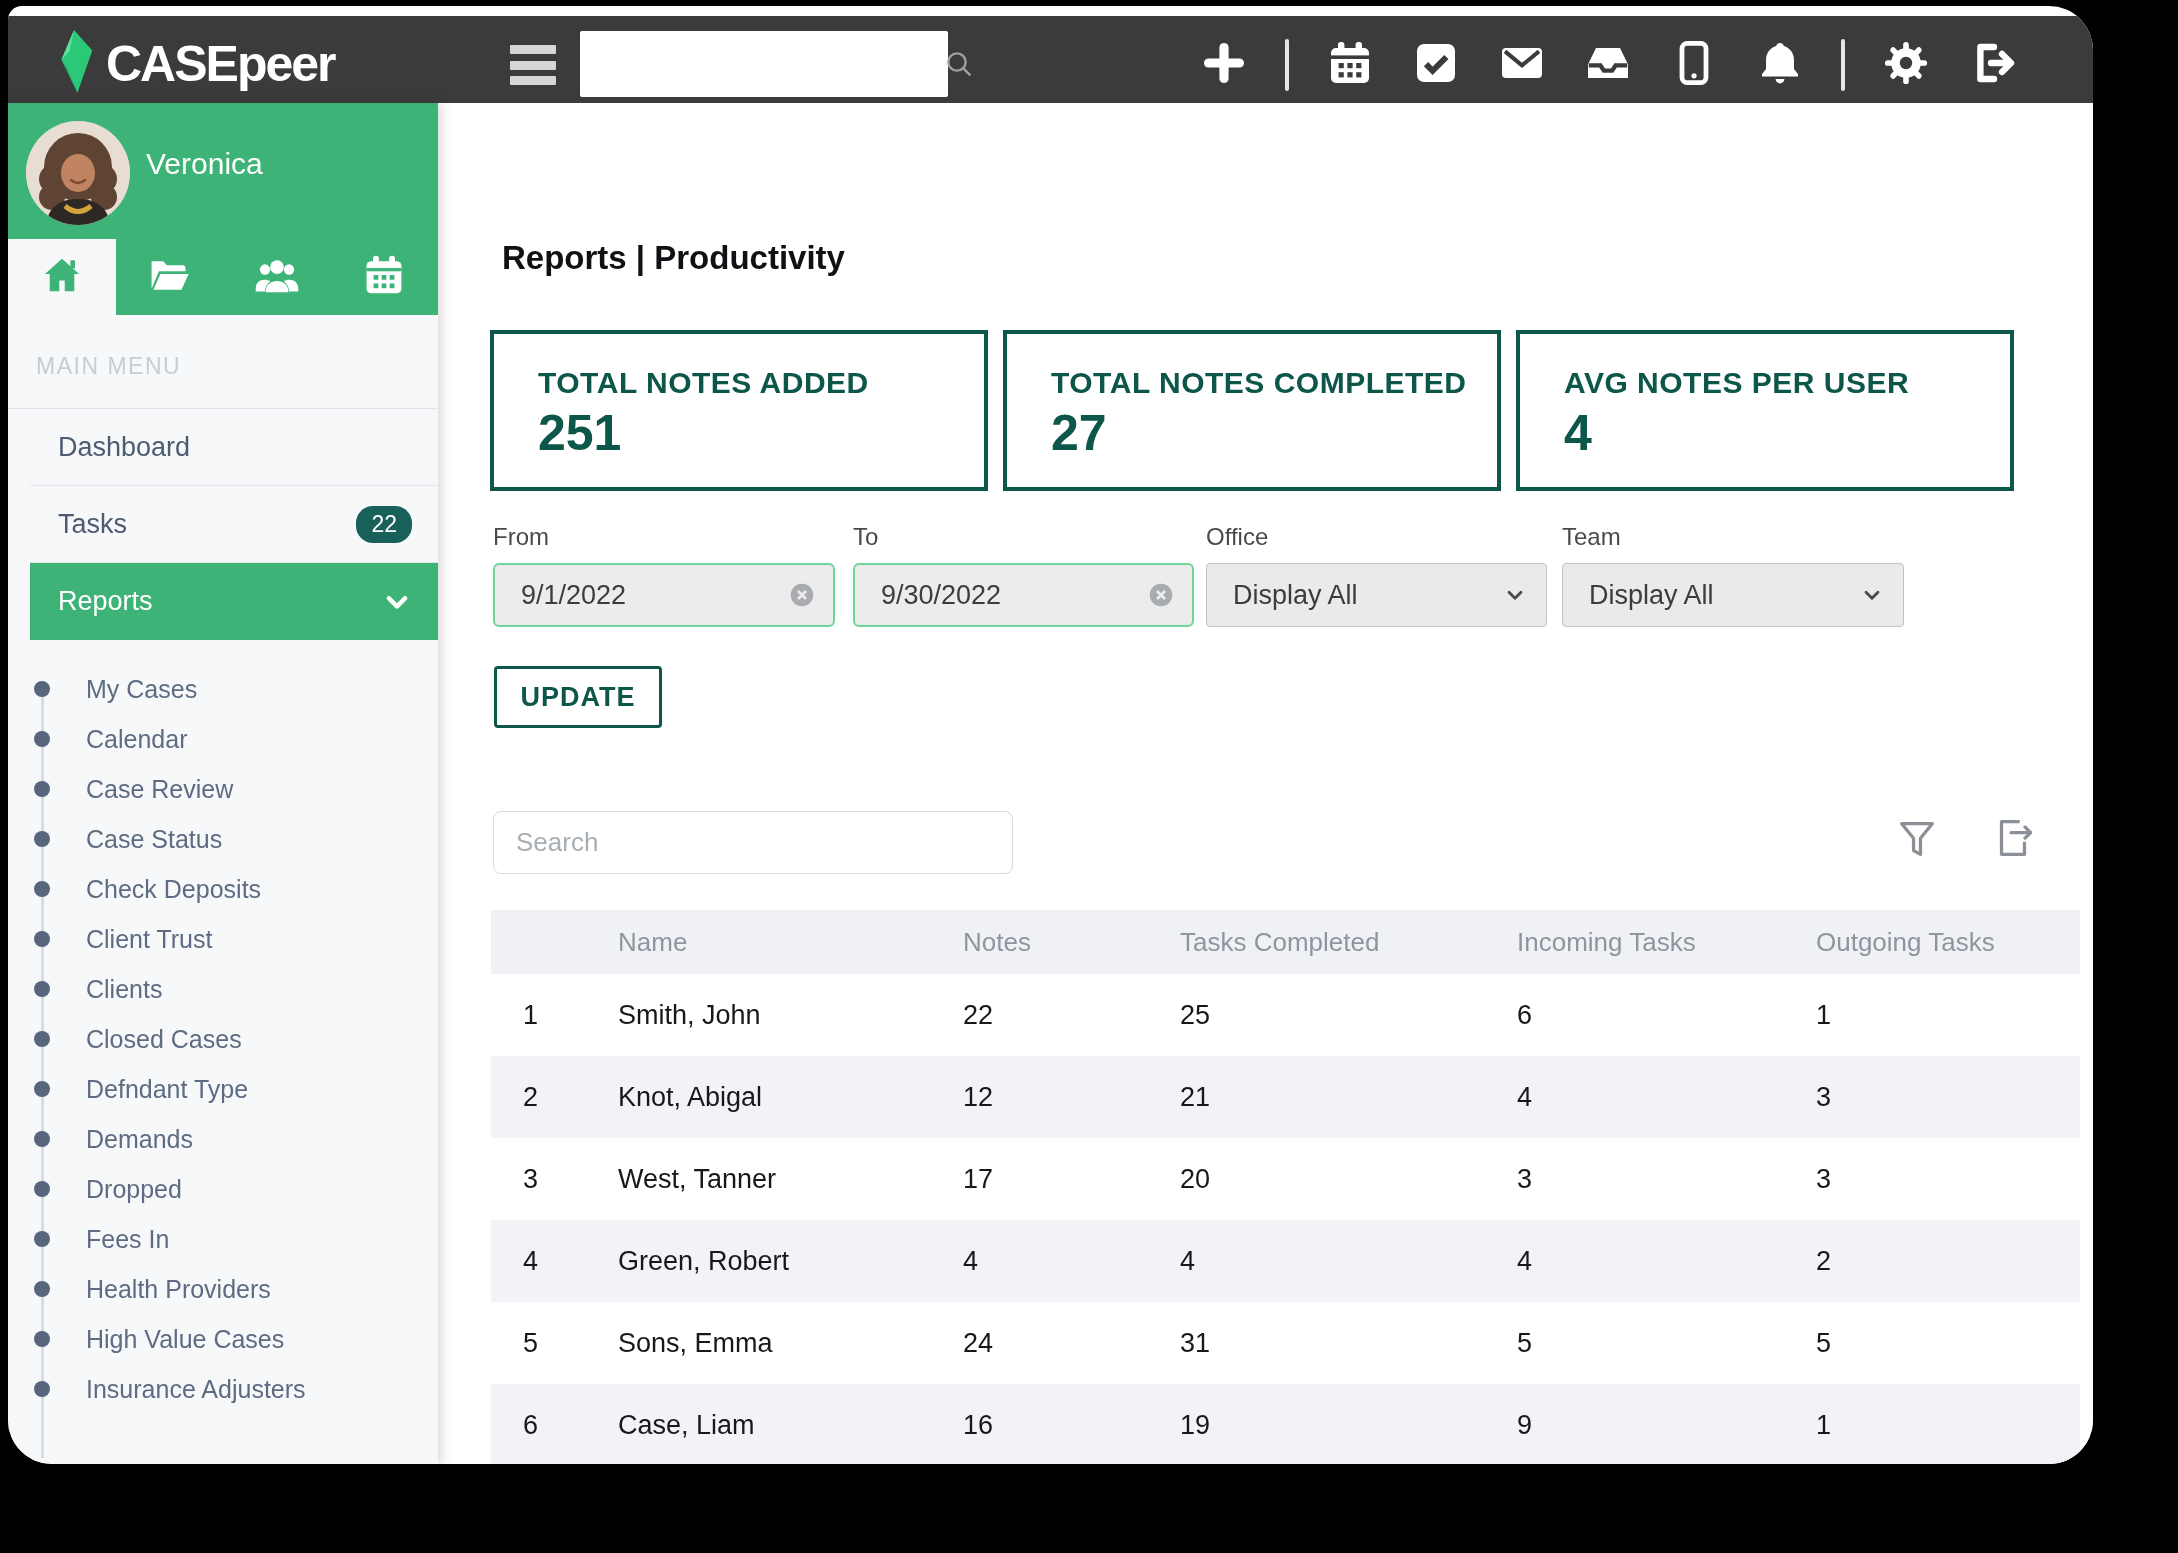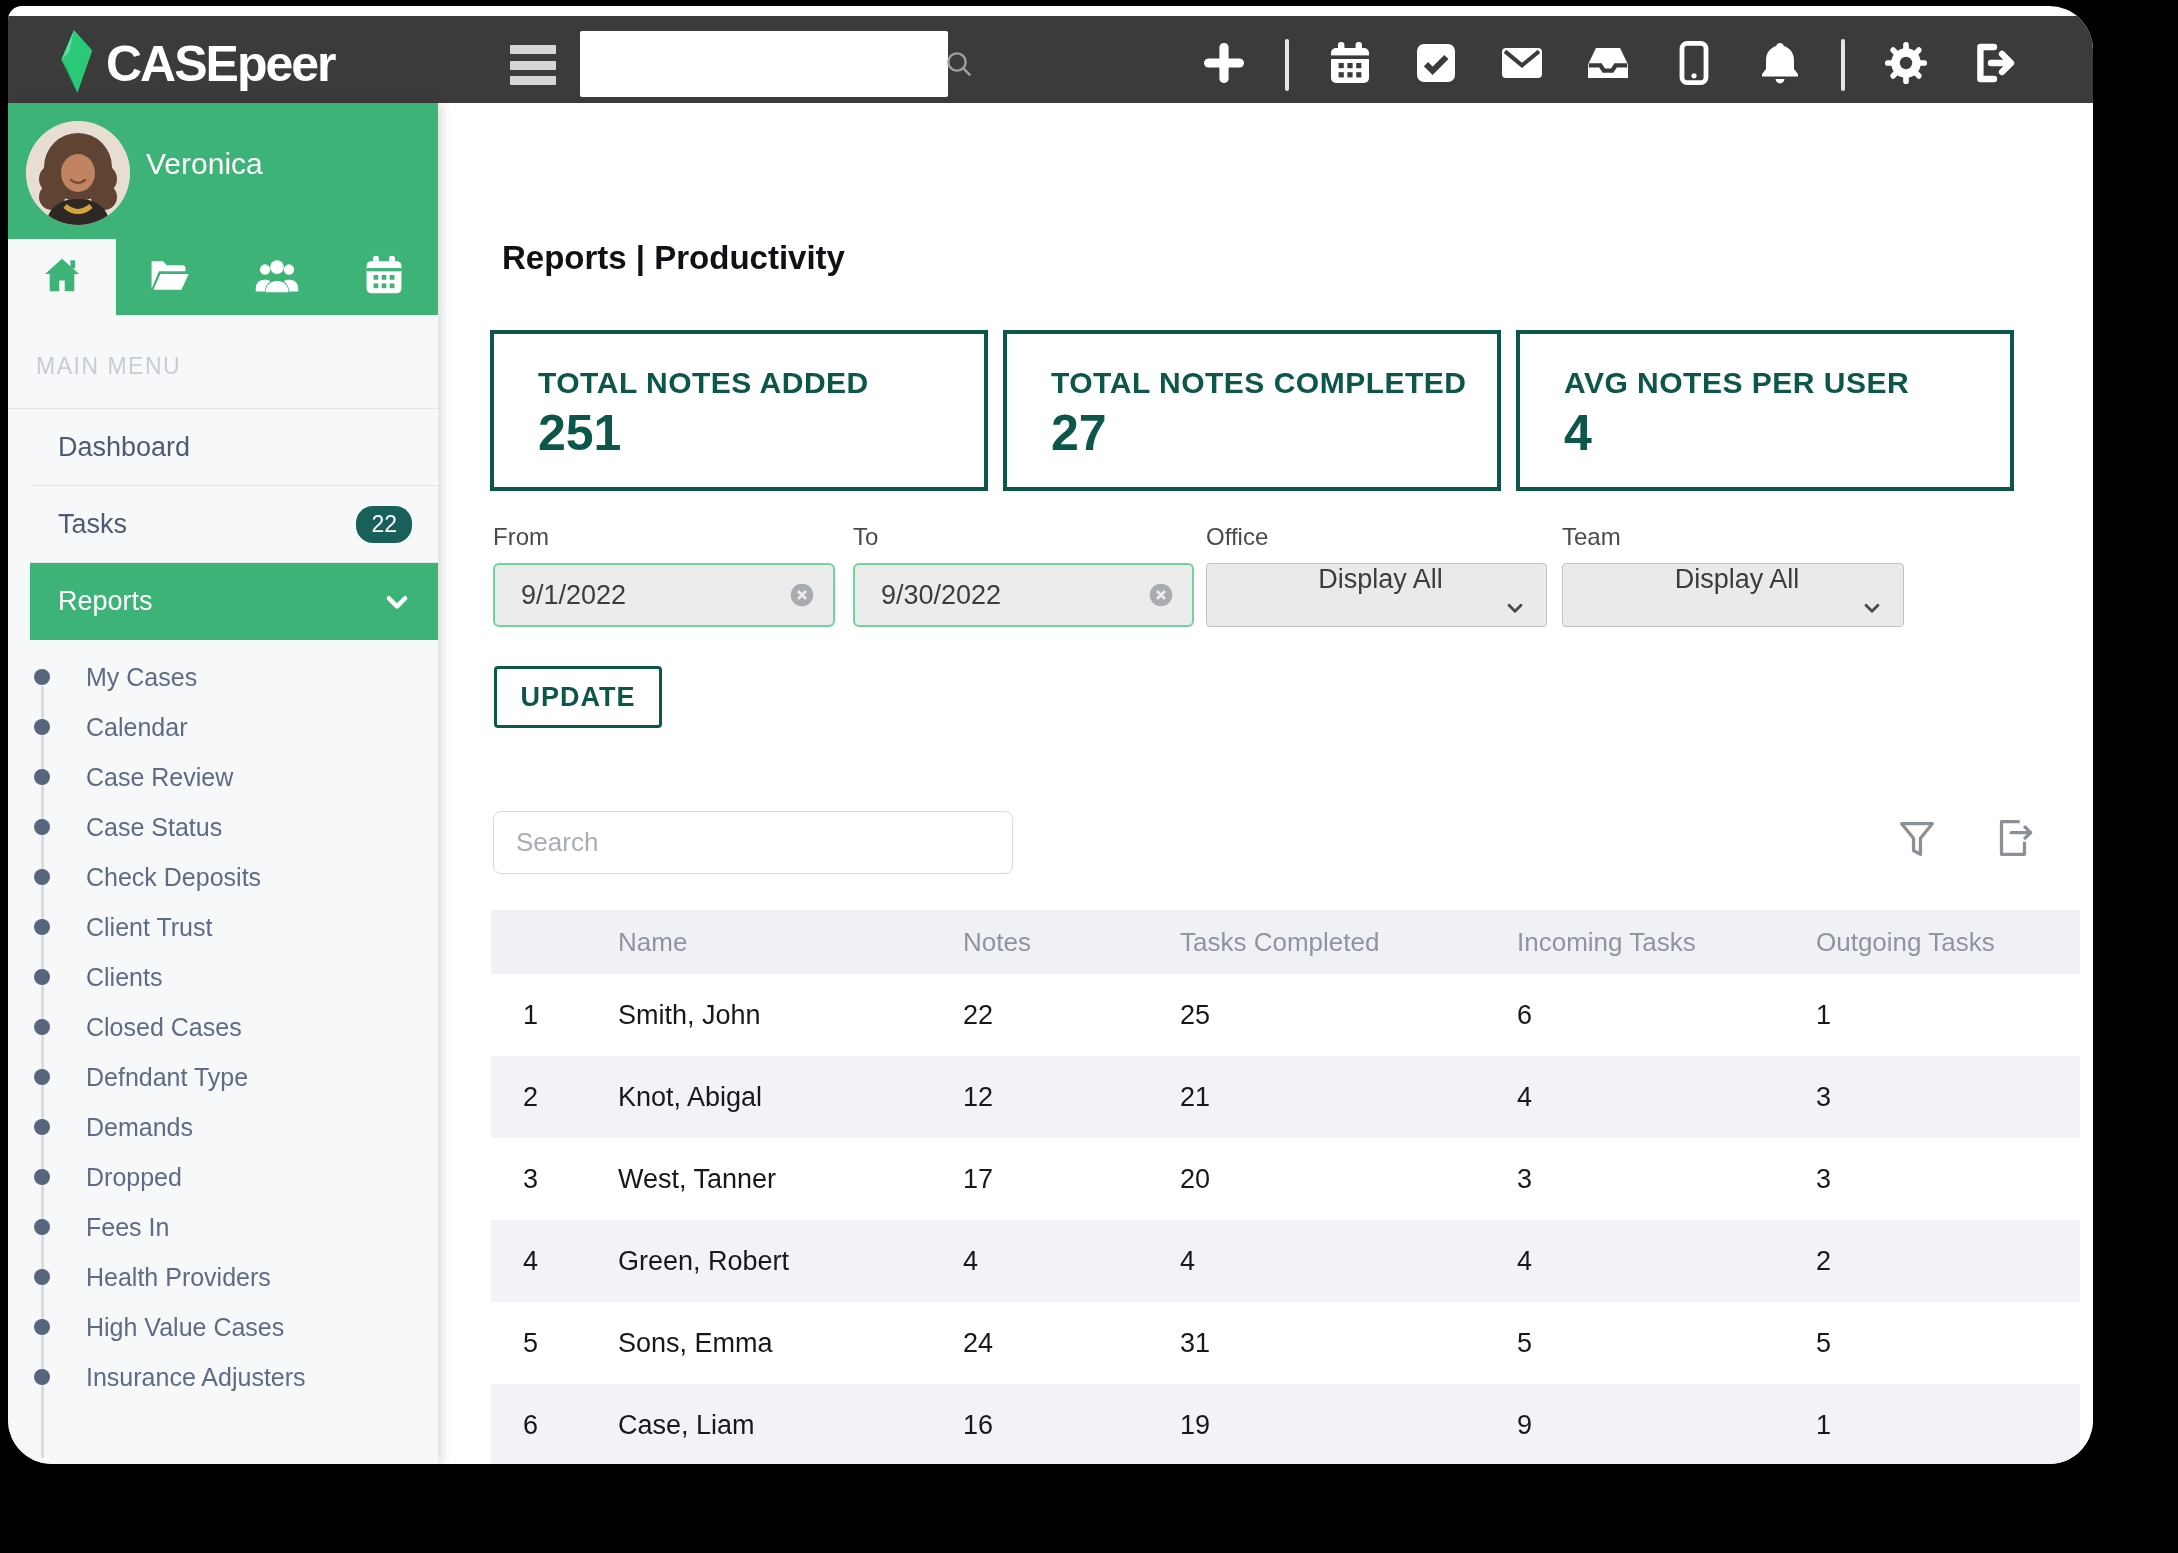--- a/index.html
+++ b/index.html
@@ -30,21 +30,21 @@
   .side-tab { flex:1; display:flex; align-items:center; justify-content:center; color:#fff; cursor:pointer; }
   .side-tab svg { width:48px; height:44px; }
   .side-tab.active { background:#f7f8f9; color:#3eb377; }
   .menu { position:absolute; left:0; top:212px; right:0; bottom:0; display:flex; flex-direction:column; }
   .menu-section { padding:38px 0 28px 28px; border-bottom:1px solid #e2e4e8; }
   .menu-section-label { font-size:23px; letter-spacing:1.5px; color:#c6cdd6; font-weight:500; }
   .menu-row { height:77px; display:flex; align-items:center; padding:0 26px 0 28px; border-bottom:1px solid #e2e4e8; font-size:27px; color:#4e5c72; cursor:pointer;margin-left:22px; }
   .menu-row.active { background:#3eb377; color:#fff; border-bottom:none; }
   .badge { margin-left:auto; background:#19605a; color:#fff; font-size:23px; padding:5px 15px; border-radius:17px; }
   .chev { margin-left:auto; width:30px; height:30px; }
-  .sublist { position:relative; flex:1; padding-top:12px; overflow:hidden; }
+  .sublist { position:relative; flex:1; padding-top:24px; overflow:hidden; }
   .connector { position:absolute; left:33px; top:46px; bottom:6px; width:3px; background:#d9dce0; }
   .subitem { position:relative; height:50px; display:flex; align-items:center; cursor:pointer; }
   .subdot { position:relative; z-index:2; width:16px; height:16px; border-radius:50%; background:#57667c; margin-left:26px; flex:none; }
   .sublabel { margin-left:36px; font-size:25px; color:#5d6c82; }
 
   
   .content { position:absolute; left:430px; top:97px; right:0; bottom:0; background:#fff; overflow:hidden; }
   .page-title { position:absolute; left:64px; top:136px; font-size:33px; font-weight:700; color:#101114; }
   .cards { position:absolute; left:52px; top:227px; display:flex; gap:15px; }
   .card { width:498px; height:161px; border:4px solid #0d564a; padding:32px 0 0 44px; background:#fff; }
@@ -52,21 +52,21 @@
   .card-value { font-size:50px; font-weight:700; color:#0d564a; margin-top:4px; }
 
   .fgroup { position:absolute; top:420px; }
   .fgroup .flabel { font-size:24px; color:#4a4a4a; margin-bottom:12px; display:block; }
   .fgroup-from { left:55px;  width:342px; }
   .fgroup-to { left:415px; width:341px; }
   .fgroup-office { left:768px; width:341px; }
   .fgroup-team { left:1124px; width:342px; }
   .datefield { height:64px; background:#ececec; border:2px solid #6fd49a; border-radius:6px; display:flex; align-items:center; padding:0 16px 0 26px; font-size:27px; color:#3c3c3c; cursor:text; }
   .datefield .clear { margin-left:auto; width:30px; height:30px; cursor:pointer; }
-  .selectfield { height:64px; background:#eaeaea; border:1px solid #c2c2c2; border-radius:4px; display:flex; align-items:center; padding:0 18px 0 26px; font-size:27px; color:#3c3c3c; cursor:pointer;flex-direction:column; }
+  .selectfield { height:64px; background:#eaeaea; border:1px solid #c2c2c2; border-radius:4px; display:flex; align-items:center; padding:0 18px 0 26px; font-size:27px; color:#3c3c3c; cursor:pointer; }
   .selectfield .chevS { margin-left:auto; width:26px; height:26px; }
 
   .update-btn { position:absolute; left:56px; top:563px; width:168px; height:62px; background:#fff; border:3px solid #0d564a; border-radius:4px; font-size:27px; font-weight:700; letter-spacing:1px; color:#0d564a; font-family:inherit; cursor:pointer; }
 
   .main-search { position:absolute; left:55px; top:708px; width:520px; height:63px; border:1px solid #d6d9dd; border-radius:8px; font-size:26px; padding:0 22px; color:#333; outline:none; font-family:inherit; }
   .main-search::placeholder, .tb-search input::placeholder { color:#a8aeb6; }
   .icon-btn { position:absolute; width:54px; height:54px; display:flex; align-items:center; justify-content:center; cursor:pointer; }
   .icon-btn svg { width:46px; height:46px; }
   .filter-btn { left:1452px; top:712px; }
   .export-btn { left:1548px; top:710px; }

